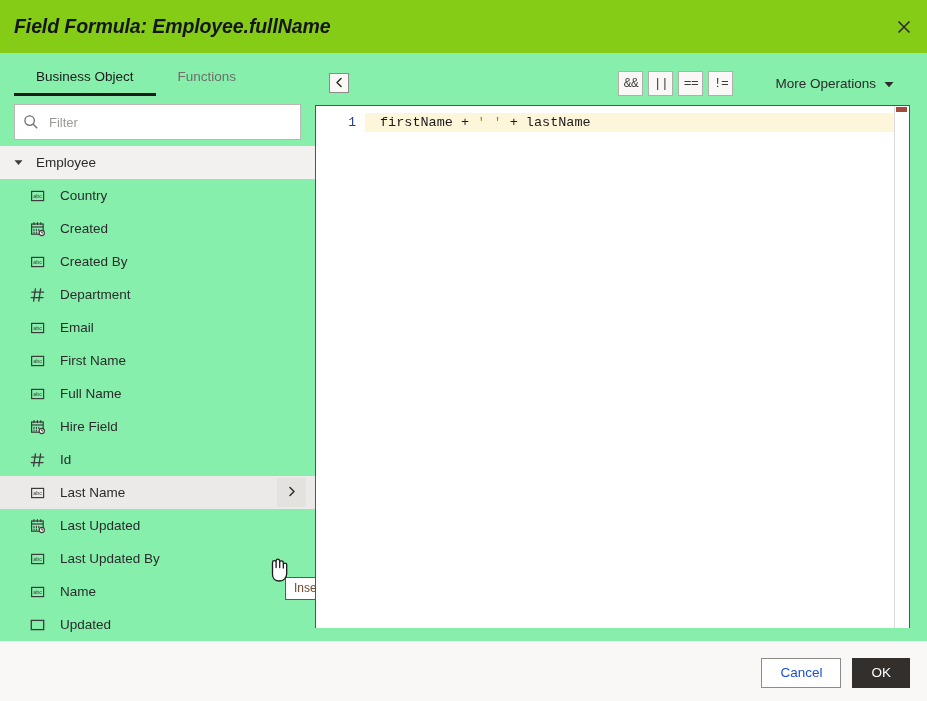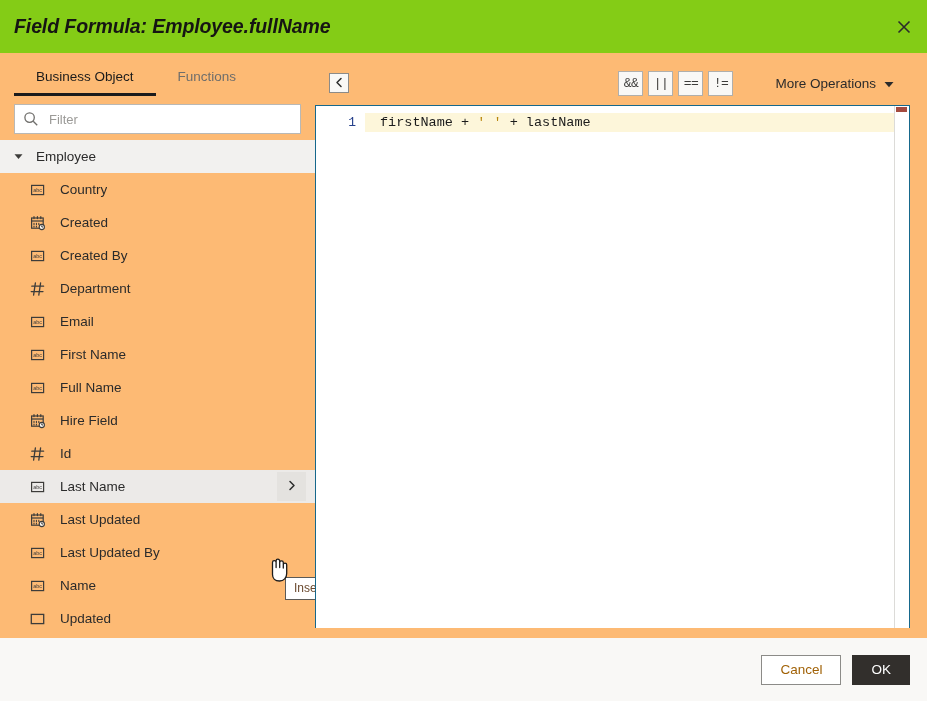--- a/index.html
+++ b/index.html
@@ -48,21 +48,21 @@
     border: none;
     padding: 0;
   }
   .close-btn svg { display: block; }
 
   
   .dlg-body {
     flex: 1 1 auto;
     position: relative;
     display: flex;
-    background: #fdba74;
+    background: #86efac;
   }
 
   
   .left-panel {
     width: 315px;
     flex: 0 0 315px;
     position: relative;
     display: flex;
     flex-direction: column;
     overflow: hidden;
@@ -84,21 +84,21 @@
     white-space: nowrap;
   }
   .tab.active {
     color: #1b1b1b;
     font-weight: normal;
     border-bottom: 3px solid #1b1b1b;
   }
 
   .filter-wrap {
     margin: 8px 14px 0 14px;
-    height: 30px;
+    height: 36px;
     background: #ffffff;
     border: 1px solid #b9b8b5;
     display: flex;
     align-items: center;
     padding: 0 8px;
   }
   .filter-wrap .search-ico { flex: 0 0 18px; display:flex; align-items:center; }
   .filter-input {
     border: none;
     outline: none;
@@ -294,21 +294,21 @@
     font-family: "Liberation Sans", sans-serif;
     font-size: 13.5px;
     cursor: pointer;
     height: 30px;
     padding: 0 18px;
     display: flex; align-items: center; justify-content: center;
   }
   .btn-secondary {
     background: #ffffff;
     border: 1px solid #8c8b88;
-    color: #a16207;
+    color: #1d4ed8;
   }
   .btn-primary {
     background: #322f2c;
     border: 1px solid #322f2c;
     color: #ffffff;
     min-width: 44px;
   }
 </style>
 </head>
 <body>

